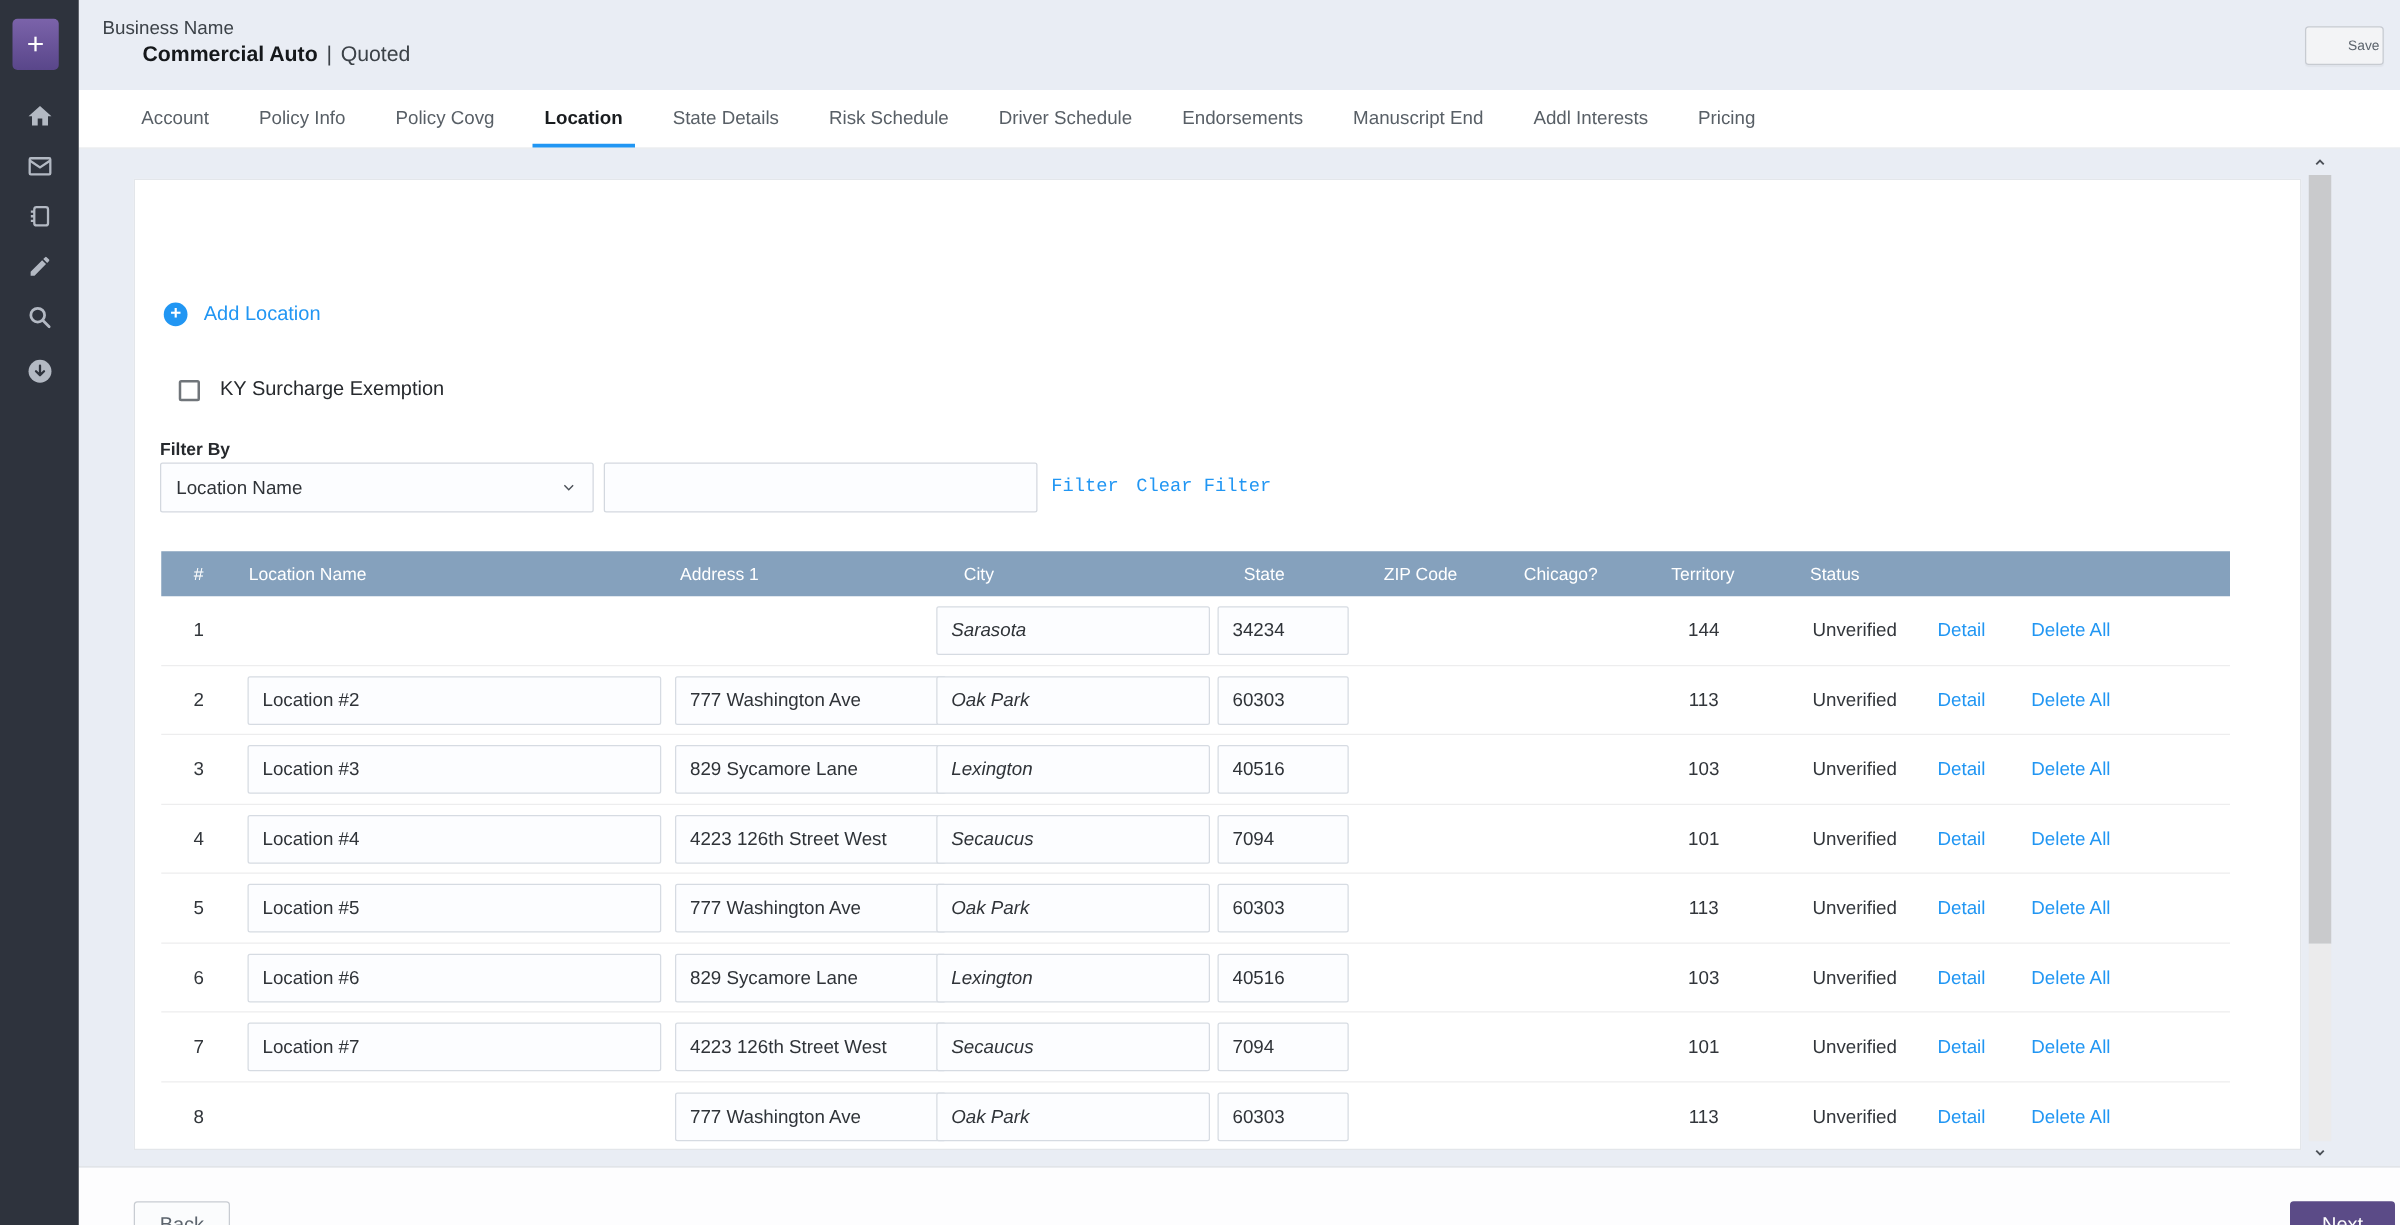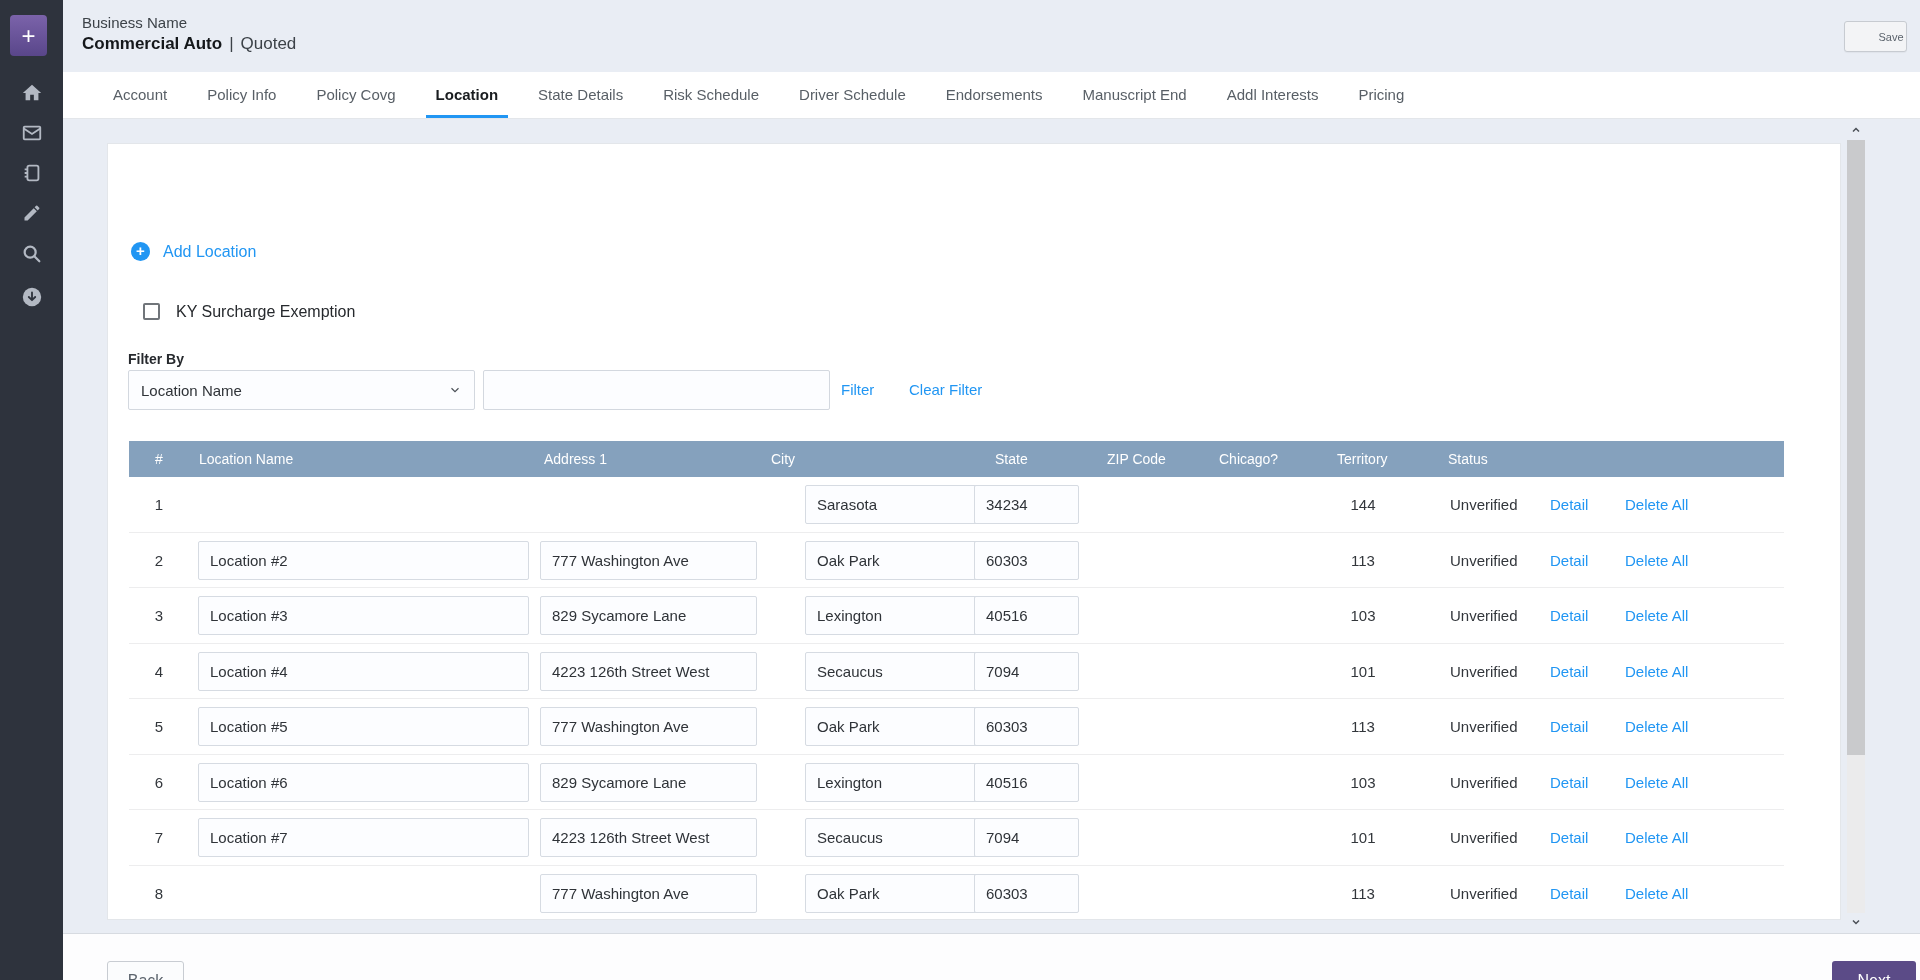--- a/index.html
+++ b/index.html
@@ -12,21 +12,21 @@
     background:linear-gradient(180deg,#7b63aa 0%,#59468a 100%); color:#fff; font-size:24px; font-weight:400;
     display:flex; align-items:center; justify-content:center; cursor:pointer; }
   .side-icon { position:absolute; left:0; width:63px; height:24px; display:flex; align-items:center; justify-content:center; cursor:pointer; }
   .side-icon svg { display:block; }
   .si-home{top:81px;} .si-mail{top:121px;} .si-book{top:161px;} .si-edit{top:201px;} .si-search{top:242px;} .si-down{top:285px;}
 
   
   .app-header { position:absolute; left:63px; top:0; width:1857px; height:72px; background:#e9edf4; }
   .title-block { position:absolute; left:19px; top:13px; }
   .biz-name { font-size:15px; color:#3c4248; line-height:19px; }
-  .product-line { font-size:17px; color:#3c4248; line-height:23px; }
+  .product-line { font-size:17px; color:#3c4248; line-height:23px;margin-left:32px; }
   .product-line .prod { font-weight:700; color:#15181b; }
   .product-line .sep { margin:0 7px; color:#3c4248; }
   .save-btn { position:absolute; right:13px; top:21px; width:63px; height:31px; background:#f3f4f6;
     border:1px solid #c7cbd1; border-radius:3px; font-size:11px; color:#5c646d;
     display:flex; align-items:center; justify-content:center; cursor:pointer; box-shadow:0 1px 1px rgba(0,0,0,.04);padding-left:31px; }
 
   
   .tab-bar { position:absolute; left:63px; top:72px; width:1857px; height:47px; background:#fff;
     border-bottom:1px solid #e3e6ea; display:flex; padding-left:30px; }
   .tab { position:relative; padding:0 20px; line-height:46px; font-size:15px; color:#585f66; cursor:pointer; white-space:nowrap; }
@@ -37,50 +37,50 @@
   .content { position:absolute; left:63px; top:119px; width:1857px; height:814px; background:#e9edf4; }
   .card { position:absolute; left:44px; top:24px; width:1734px; height:777px; background:#fff; border:1px solid #e3e6ea; }
   .card-header { height:57px; border-bottom:1px solid #eceef1; display:flex; align-items:center; padding-left:21px; }
   .card-title { font-size:21px; color:#a6abb1; letter-spacing:1px; font-weight:400; }
 
   .add-row { position:absolute; left:23px; top:98px; display:flex; align-items:center; gap:13px; cursor:pointer; }
   .add-icon { width:19px; height:19px; border-radius:50%; background:#2196f3; color:#fff; font-size:15px;
     line-height:18px; text-align:center; font-weight:700; }
   .add-label { font-size:16px; color:#2196f3; }
 
-  .chk-row { position:absolute; left:25px; top:159px; display:flex; gap:16px;padding-left:10px; }
+  .chk-row { position:absolute; left:25px; top:159px; display:flex; align-items:center; gap:16px;padding-left:10px; }
   .checkbox { width:17px; height:17px; border:2px solid #70757a; border-radius:2px; background:#fff; cursor:pointer; }
   .chk-label { font-size:16px; color:#26292d; }
 
   .filter-label { position:absolute; left:20px; top:207px; font-size:14px; font-weight:700; color:#26292d; }
   .filter-select { position:absolute; left:20px; top:226px; width:347px; height:40px; border:1px solid #d3d8df;
     background:#fcfdff; border-radius:2px; display:flex; align-items:center; justify-content:space-between;
     padding:0 12px; cursor:pointer; }
   .filter-select .sel-text { font-size:15px; color:#2f3338; }
   .filter-input { position:absolute; left:375px; top:226px; width:347px; height:40px; border:1px solid #d3d8df;
     background:#fcfdff; border-radius:2px; padding:0 10px; font-size:15px; color:#2f3338; font-family:inherit; }
-  .filter-link { position:absolute; top:237px; font-size:15px; color:#2196f3; cursor:pointer; }
+  .filter-link { position:absolute; top:237px; font-size:15px; color:#2196f3; cursor:pointer;font-family:Liberation Mono, monospace; }
   .lnk-filter { left:733px; } .lnk-clear { left:801px; }
 
   
   .table { position:absolute; left:21px; top:297px; width:1655px; }
   .thead { position:relative; height:36px; background:#85a1bd; }
   .th { position:absolute; top:0; line-height:36px; color:#fff; font-size:14px; font-weight:400; white-space:nowrap; }
   .th-num{left:14px;width:32px;text-align:center;} .th-locname{left:70px;} .th-addr{left:415px;} .th-city{left:642px;}
   .th-state{left:866px;} .th-zip{left:978px;} .th-chicago{left:1090px;} .th-territory{left:1208px;} .th-status{left:1319px;}
 
   .trow { position:relative; height:55.5px; }
   .trow:not(:last-child) { border-bottom:1px solid #ededee; }
   .cell { position:absolute; top:0; line-height:55.5px; font-size:15px; color:#32363b; white-space:nowrap; }
   .c-num { left:14px; width:32px; text-align:center; }
   .cell-input { position:absolute; top:8px; height:39px; border:1px solid #d6dbe2; background:#fcfdff;
     border-radius:2px; font-size:15px; color:#2f3338; padding:0 11px; font-family:inherit; }
   .in-locname { left:69px; width:331px; }
   .in-addr { left:411px; width:217px; }
-  .in-city { left:676px; width:219px; }
+  .in-city { left:620px; width:219px;font-style:italic; }
   .c-state { left:876px; width:60px; }
   .in-zip { left:845px; width:105px; }
   .c-territory { left:1208px; width:52px; text-align:center; }
   .c-status { left:1321px; width:95px; }
   .c-detail { left:1421px; color:#2196f3; cursor:pointer; }
   .c-delete { left:1496px; color:#2196f3; cursor:pointer; }
 
   
   .scrollbar { position:absolute; left:1846px; top:119px; width:20px; height:814px; }
   .sb-up { position:absolute; top:0; left:0; width:20px; height:21px; display:flex; align-items:center; justify-content:center; cursor:pointer; }

